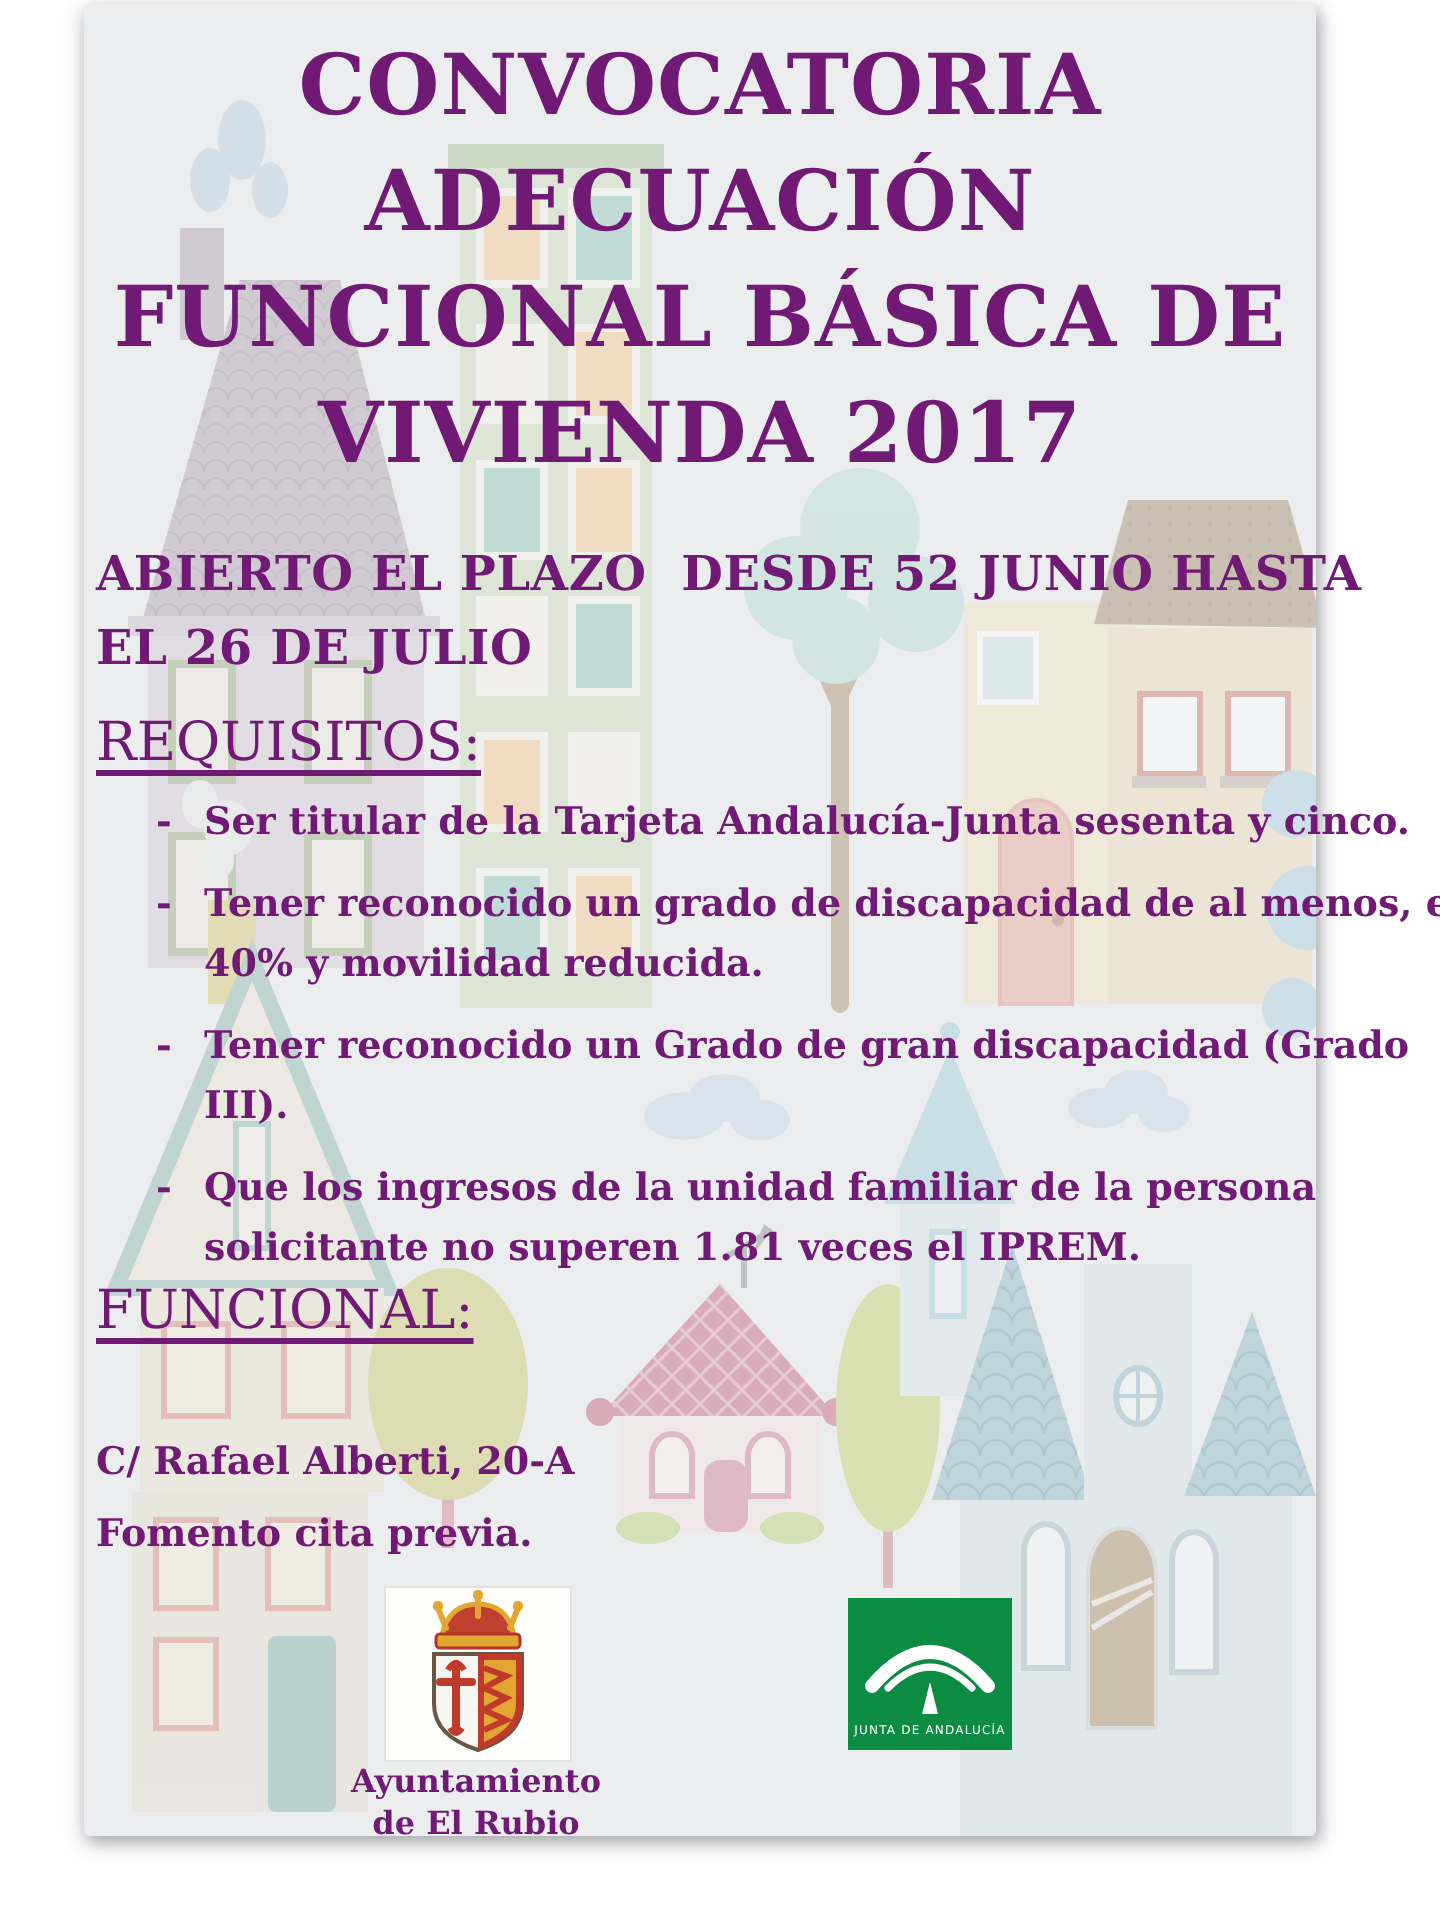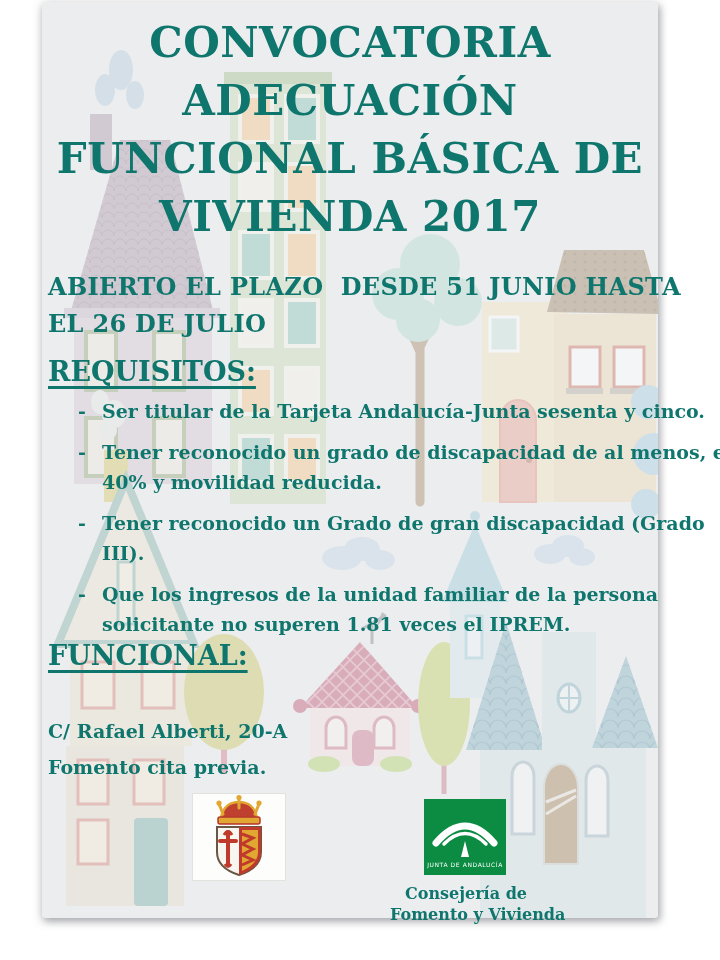--- a/index.html
+++ b/index.html
@@ -3,27 +3,27 @@
 <meta charset="utf-8">
 <style>
   html,body{margin:0;padding:0;}
   body{width:720px;height:960px;background:#ffffff;overflow:hidden;
        font-family:"DejaVu Serif", serif;}
   .page{position:relative;width:720px;height:960px;background:#ffffff;}
   .poster{position:absolute;left:42px;top:2px;width:616px;height:916px;
           background:#ecedef;border-radius:3px;
           box-shadow:0 3px 10px rgba(110,112,120,.45), 3px 3px 7px rgba(120,122,128,.35);}
   .bg-art{position:absolute;left:0;top:0;width:616px;height:916px;pointer-events:none;}
-  .blue{color:#0f766e;}
+  .blue{color:#701a75;}
   .pre{white-space:pre;}
   .title{position:absolute;top:12px;left:0;right:0;text-align:center;
          font-size:42px;line-height:58px;font-weight:bold;letter-spacing:.5px;}
   .open-period{position:absolute;top:266px;left:6px;font-size:24px;line-height:37px;
                font-weight:bold;letter-spacing:.3px;}
-  .sec-heading{position:absolute;left:6px;font-size:27px;font-weight:bold;
+  .sec-heading{position:absolute;left:6px;font-size:27px;font-weight:normal;
                text-decoration:underline;text-decoration-thickness:2.5px;text-underline-offset:5px;}
   .req-heading{top:354px;}
   .sol-heading{top:638px;}
   .bullets{position:absolute;top:394px;left:36px;right:2px;}
   .bullet{display:flex;margin-bottom:11px;font-size:19px;line-height:30px;font-weight:bold;}
   .bullet .dash{width:24px;flex:0 0 24px;text-align:left;}
   .addr{position:absolute;left:6px;font-size:19px;font-weight:bold;}
   .addr1{top:682px;} .addr2{top:718px;} .addr3{top:754px;}
   .logo-box{position:absolute;}
   .logo-elrubio{left:150px;top:791px;width:92px;height:86px;background:#fdfdfb;
@@ -215,21 +215,21 @@
           <path d="M504 800 L534 788 M504 812 L534 794" stroke="#e7e2d8" stroke-width="3"></path>
         </g>
       </g>
     </svg>
 
     <div class="title blue pre">CONVOCATORIA
 ADECUACIÓN
 FUNCIONAL BÁSICA DE
 VIVIENDA 2017</div>
 
-    <div class="open-period blue pre">ABIERTO EL PLAZO  DESDE 51 JUNIO HASTA
+    <div class="open-period blue pre">ABIERTO EL PLAZO  DESDE 52 JUNIO HASTA
 EL 26 DE JULIO</div>
 
     <div class="sec-heading req-heading blue">REQUISITOS:</div>
 
     <div class="bullets">
       <div class="bullet blue">
         <span class="dash">-</span>
         <div class="pre">Ser titular de la Tarjeta Andalucía-Junta sesenta y cinco.</div>
       </div>
       <div class="bullet blue">
@@ -267,27 +267,27 @@
         <path d="M24 33 H68 V58 Q68 74 46 81 Q24 74 24 58 Z" fill="#f8f6f1" stroke="#6b5644" stroke-width="2"></path>
         <path d="M46 33 H68 V58 Q68 74 46 81 Z" fill="#bf3a2b"></path>
         <path d="M49 36 L65 36 L65 58 Q65 70 49 77 Z" fill="#e2a732"></path>
         <path d="M49 40 L60 44 L49 50 L60 55 L49 61 L60 66 L49 71" stroke="#bf3a2b" stroke-width="3" fill="none"></path>
 
         <path d="M35 38 L35 70 M27 47 L43 47" stroke="#bf3a2b" stroke-width="4" stroke-linecap="round"></path>
         <path d="M31 41 Q35 34 39 41" stroke="#bf3a2b" stroke-width="3" fill="none"></path>
         <path d="M32 70 Q35 75 38 70" stroke="#bf3a2b" stroke-width="3" fill="none"></path>
       </svg>
     </div>
+    <div class="caption cap-left blue">Ayuntamiento
+de El Rubio</div>
 
     <div class="logo-box logo-junta">
       <svg viewBox="0 0 82 76" width="82" height="76" aria-hidden="true">
         <rect x="0" y="0" width="82" height="76" fill="#0c8c43"></rect>
         <path d="M12 44 Q 41 10 70 44" stroke="#ffffff" stroke-width="7" fill="none" stroke-linecap="round"></path>
         <path d="M20 45 Q 41 24 62 45" stroke="#ffffff" stroke-width="3.5" fill="none" stroke-linecap="round"></path>
         <polygon points="37,58 45,58 41,42" fill="#ffffff"></polygon>
         <text x="41" y="68" text-anchor="middle" font-size="6" letter-spacing="0.6" fill="#ffffff" font-family="DejaVu Sans, sans-serif">JUNTA DE ANDALUCÍA</text>
       </svg>
     </div>
-    <div class="caption cap-right blue">Consejería de
-Fomento y Vivienda</div>
 
   </div>
 </div>
 
 </body></html>

